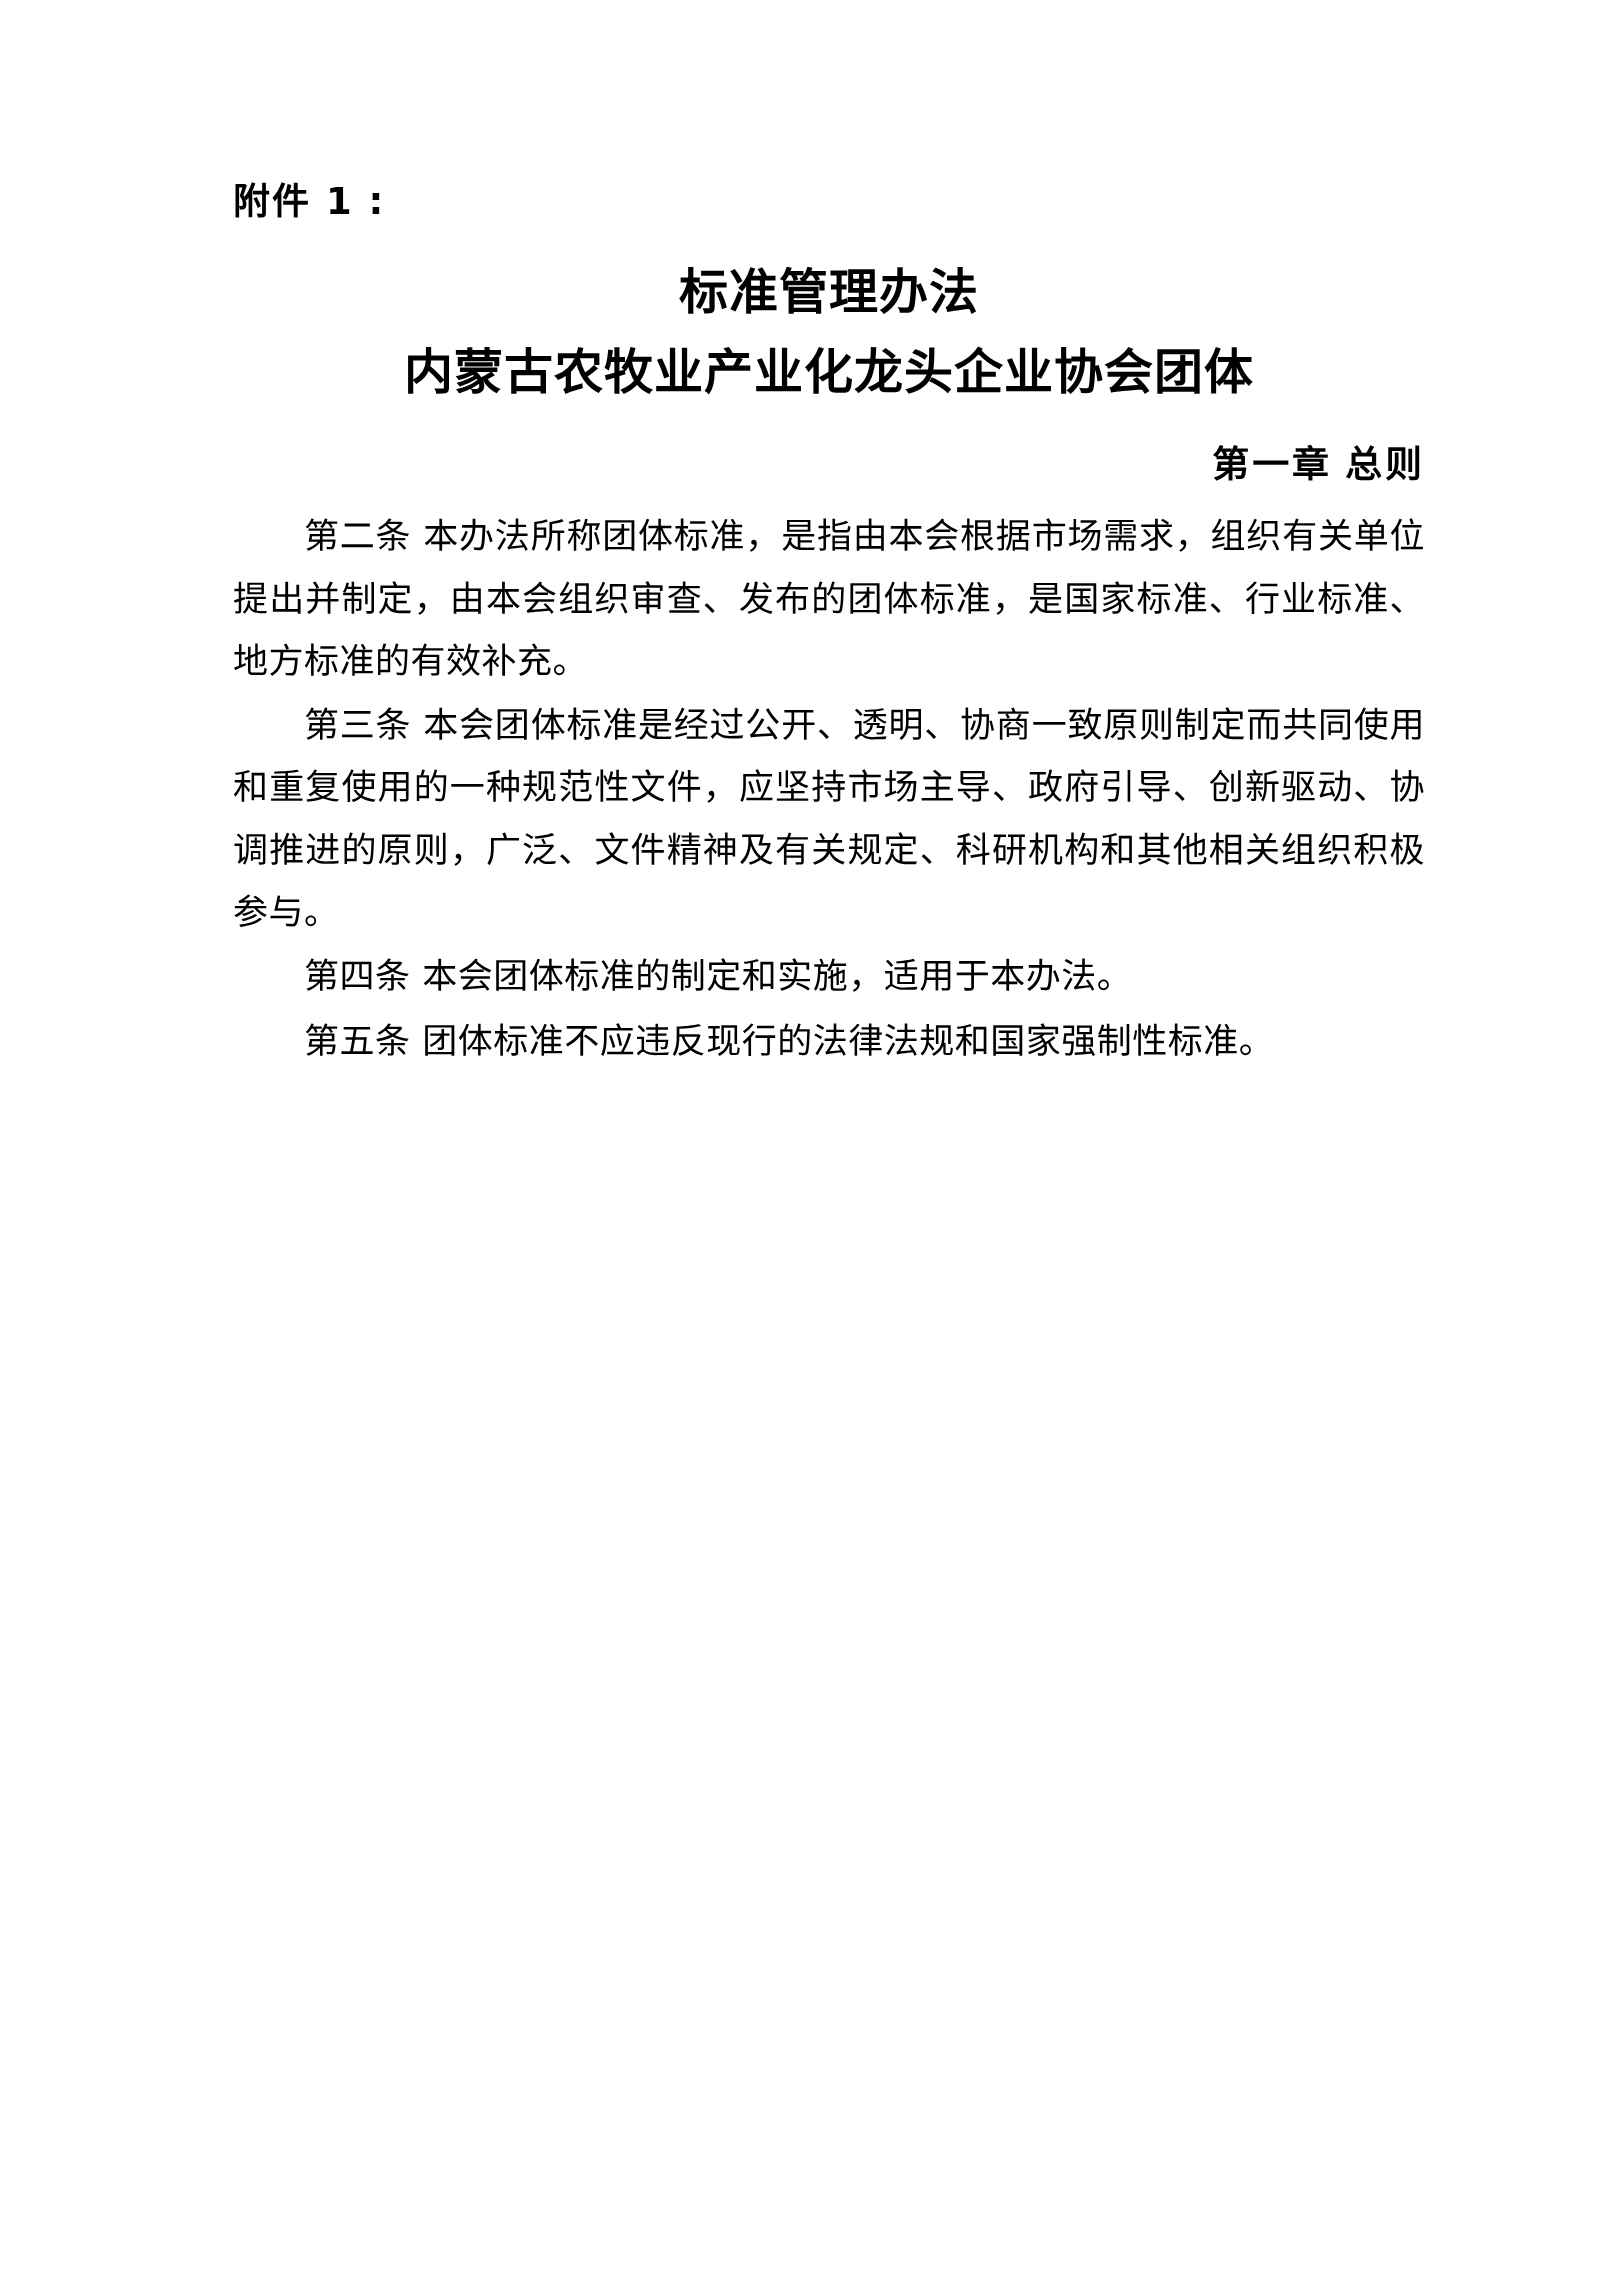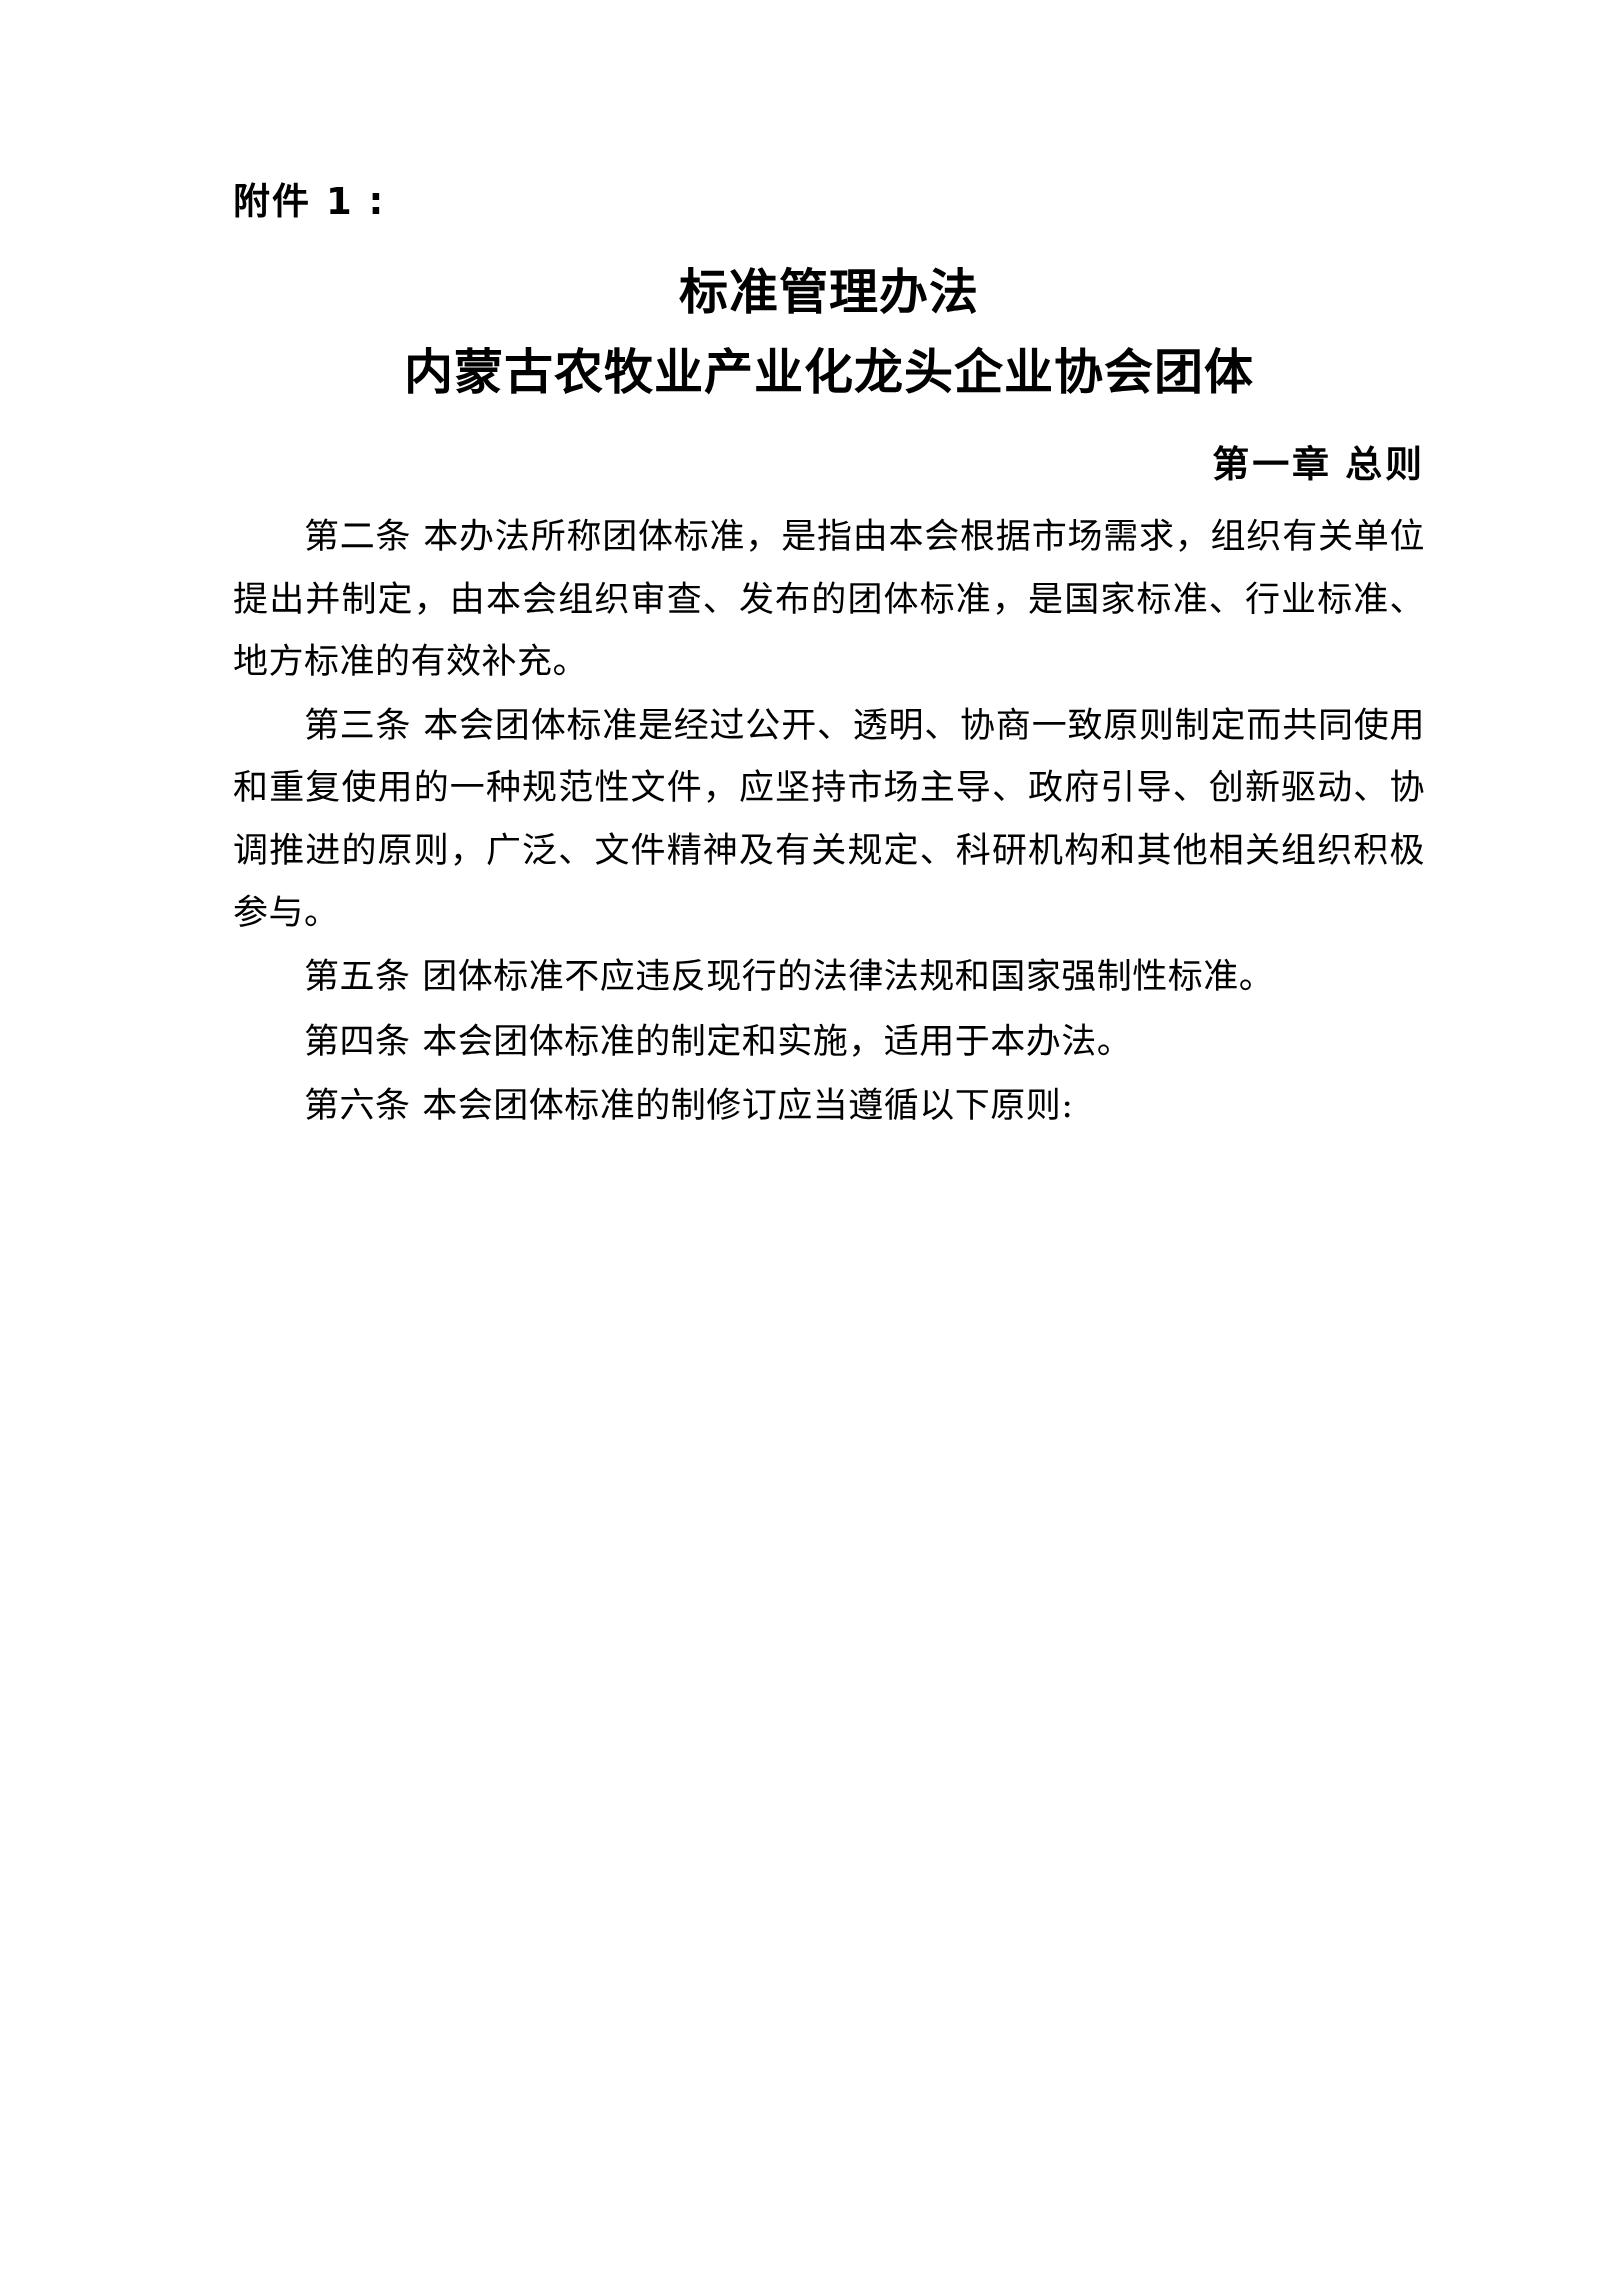--- a/index.html
+++ b/index.html
@@ -78,20 +78,19 @@
     <span class="title-line">内蒙古农牧业产业化龙头企业协会团体</span>
   </h1>
 
   <h2 class="chapter-heading">第一章 总则</h2>
 
 
   <p class="body-text">第二条 本办法所称团体标准，是指由本会根据市场需求，组织有关单位提出并制定，由本会组织审查、发布的团体标准，是国家标准、行业标准、地方标准的有效补充。</p>
 
   <p class="body-text">第三条 本会团体标准是经过公开、透明、协商一致原则制定而共同使用和重复使用的一种规范性文件，应坚持市场主导、政府引导、创新驱动、协调推进的原则，广泛、文件精神及有关规定、科研机构和其他相关组织积极参与。</p>
 
+  <p class="body-text last-center">第四条 本会团体标准的制定和实施，适用于本办法。</p>
+
   <p class="body-text">第五条 团体标准不应违反现行的法律法规和国家强制性标准。</p>
 
-  <p class="body-text last-center">第四条 本会团体标准的制定和实施，适用于本办法。</p>
-
-  <p class="body-text last-center">第六条 本会团体标准的制修订应当遵循以下原则:</p>
 
 </div>
 
 
 </body></html>

